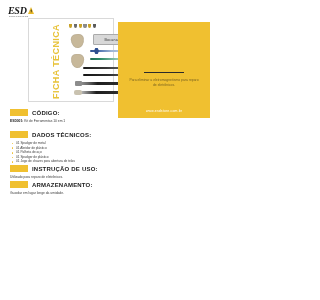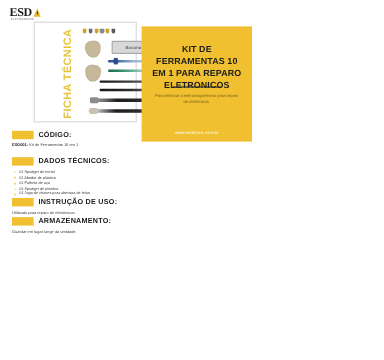--- a/index.html
+++ b/index.html
@@ -5,21 +5,21 @@
   html,body{margin:0;padding:0;}
   body{
     width:212px;height:300px;background:#ffffff;
     font-family:"Liberation Sans", sans-serif;
     overflow:hidden;position:relative;
   }
   .page{width:212px;height:300px;position:relative;background:#fff;}
 
   
   .logo{position:absolute;left:8px;top:6px;display:flex;align-items:flex-start;gap:1px;}
-  .logo-text{font-family:"Liberation Serif",serif;font-weight:700;
+  .logo-text{font-family:"Liberation Serif",serif;font-style:italic;font-weight:700;
     font-size:10px;color:#1a1a1a;letter-spacing:-0.3px;line-height:10px;}
   .logo-mark{width:8px;height:8px;position:relative;margin-top:1px;}
   .logo-mark .tri{width:0;height:0;border-left:3.5px solid transparent;border-right:3.5px solid transparent;
     border-bottom:7px solid #e8b92a;position:absolute;left:0;top:0;}
   .logo-mark .bolt{position:absolute;left:2.7px;top:1.4px;width:2px;height:5px;background:#1a1a1a;
     clip-path:polygon(60% 0,10% 55%,45% 55%,25% 100%,90% 42%,52% 42%);}
   .logo-sub{position:absolute;left:9px;top:15px;font-size:2.4px;letter-spacing:0.2px;color:#6a6a6a;}
 
   
   .hero{position:absolute;left:0;top:18px;width:212px;height:86px;}
@@ -143,21 +143,20 @@
             <span class="tip"></span>
           </div>
         <div class="tool brush">
             <span class="tip"></span>
             <span class="tail"></span>
           </div>
       </div>
     </div>
 
     <div class="yellow-panel">
-      <div class="yp-title">KIT DE FERRAMENTAS 10 EM 1 PARA REPARO ELETRONICOS</div>
       <div class="yp-rule"></div>
       <div class="yp-sub">Para eliminar a eletromagnetismo para reparo de eletrônicos.</div>
       <div class="yp-url">www.esdstore.com.br</div>
     </div>
   </div>
 
   <div class="section s-codigo">
     <div class="sec-head">
       <span class="chip"></span>
       <span class="sec-title">CÓDIGO:</span>

